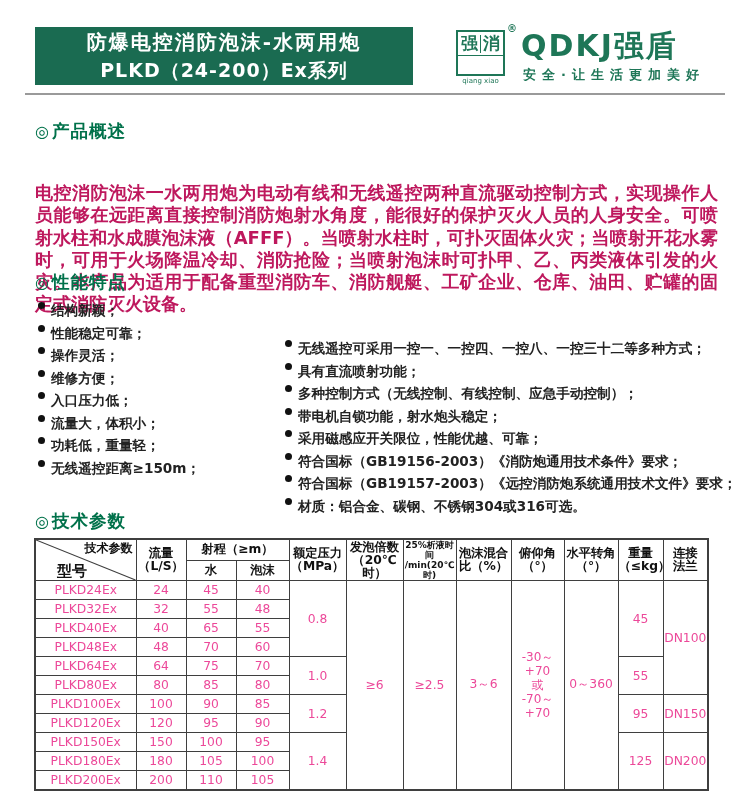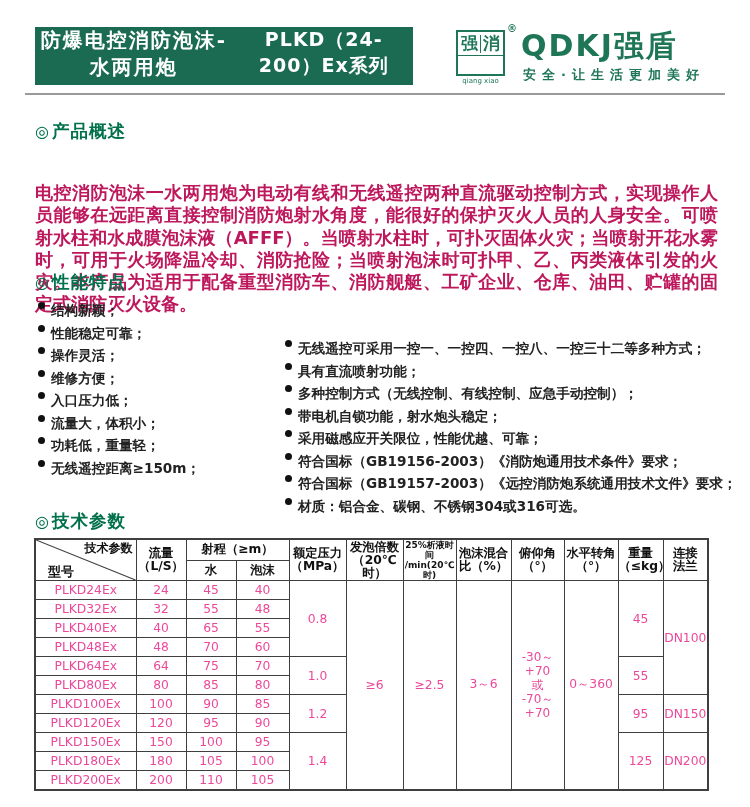--- a/index.html
+++ b/index.html
@@ -6,21 +6,21 @@
   html,body { background:#ffffff; }
   body {
     width:750px; height:807px; position:relative; overflow:hidden;
     font-family:"DejaVu Sans", sans-serif; color:#1f1f1f;
   }
 
   
   .banner {
     position:absolute; left:35px; top:27px; width:378px; height:58px;
     background:#1a6b51; color:#ffffff; text-align:center;
-    display:flex; flex-direction:row; justify-content:center; gap:2px;
+    display:flex; flex-direction:column; justify-content:center; gap:2px;
   }
   .banner .l1 { font-size:20px; font-weight:bold; letter-spacing:2px; }
   .banner .l2 { font-size:19px; font-weight:bold; letter-spacing:1px; }
 
   .seal {
     position:absolute; left:456px; top:30px; width:49px; height:46px;
     border:2px solid #1e7657; display:flex; flex-direction:column;
   }
   .seal-cn {
     flex:1; display:flex; align-items:center; justify-content:center;
@@ -88,21 +88,21 @@
   .spec thead tr.h2 { height:17px; }
   .spec tbody tr { height:19px; }
   .spec th { font-weight:600; font-size:12.3px; color:#111111; line-height:13px; }
   .spec th.small div { font-size:9px; line-height:10px; font-weight:600; }
   .spec td { font-size:12.3px; color:#ec4899; }
   .pitch div { font-size:12px; line-height:14px; }
 
   .corner { position:relative; }
   .corner svg { position:absolute; left:0; top:0; width:100%; height:100%; }
   .corner .c-top    { position:absolute; top:2px; right:3px; font-size:12px; font-weight:600; }
-  .corner .c-bottom { position:absolute; bottom:2px; left:12px; font-size:13px; font-weight:600;margin-top:12px; }
+  .corner .c-bottom { position:absolute; bottom:2px; left:21px; font-size:15px; font-weight:600;margin-top:12px; }
 </style>
 </head>
 <body>
 
 <div class="page">
 
   <div class="banner">
     <div class="l1">防爆电控消防泡沫-水两用炮</div>
     <div class="l2">PLKD（24-200）Ex系列</div>
   </div>

